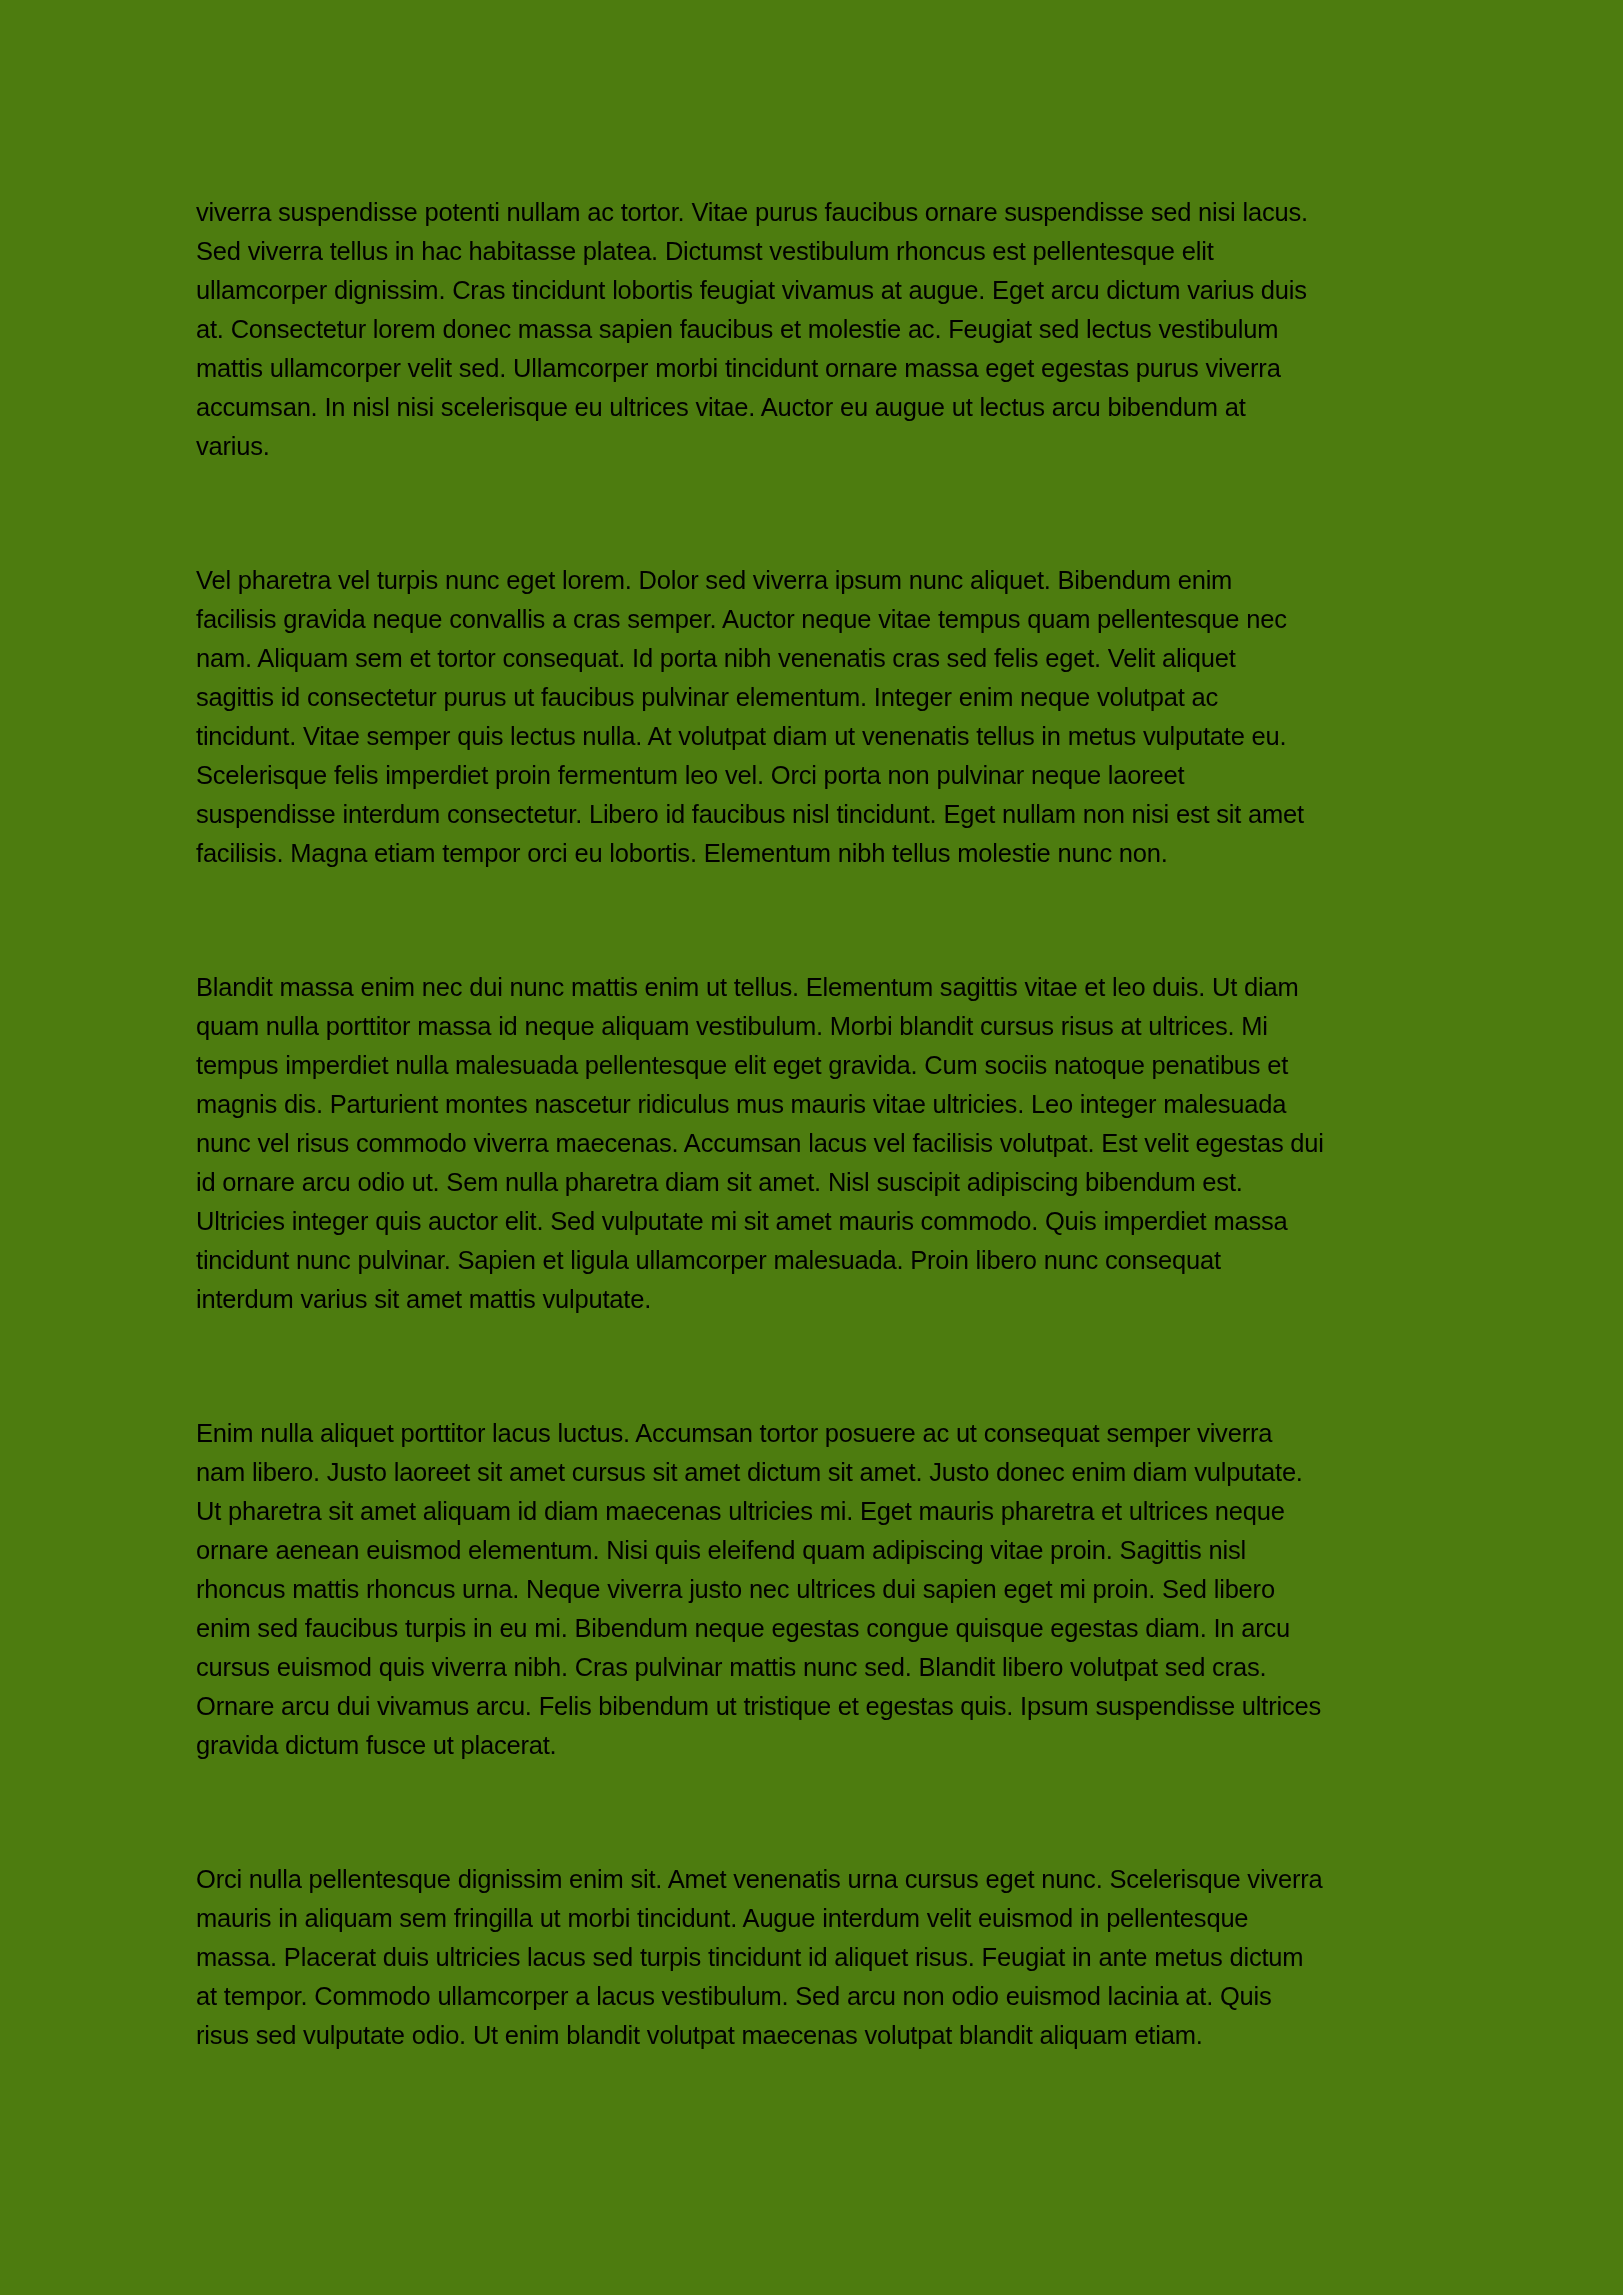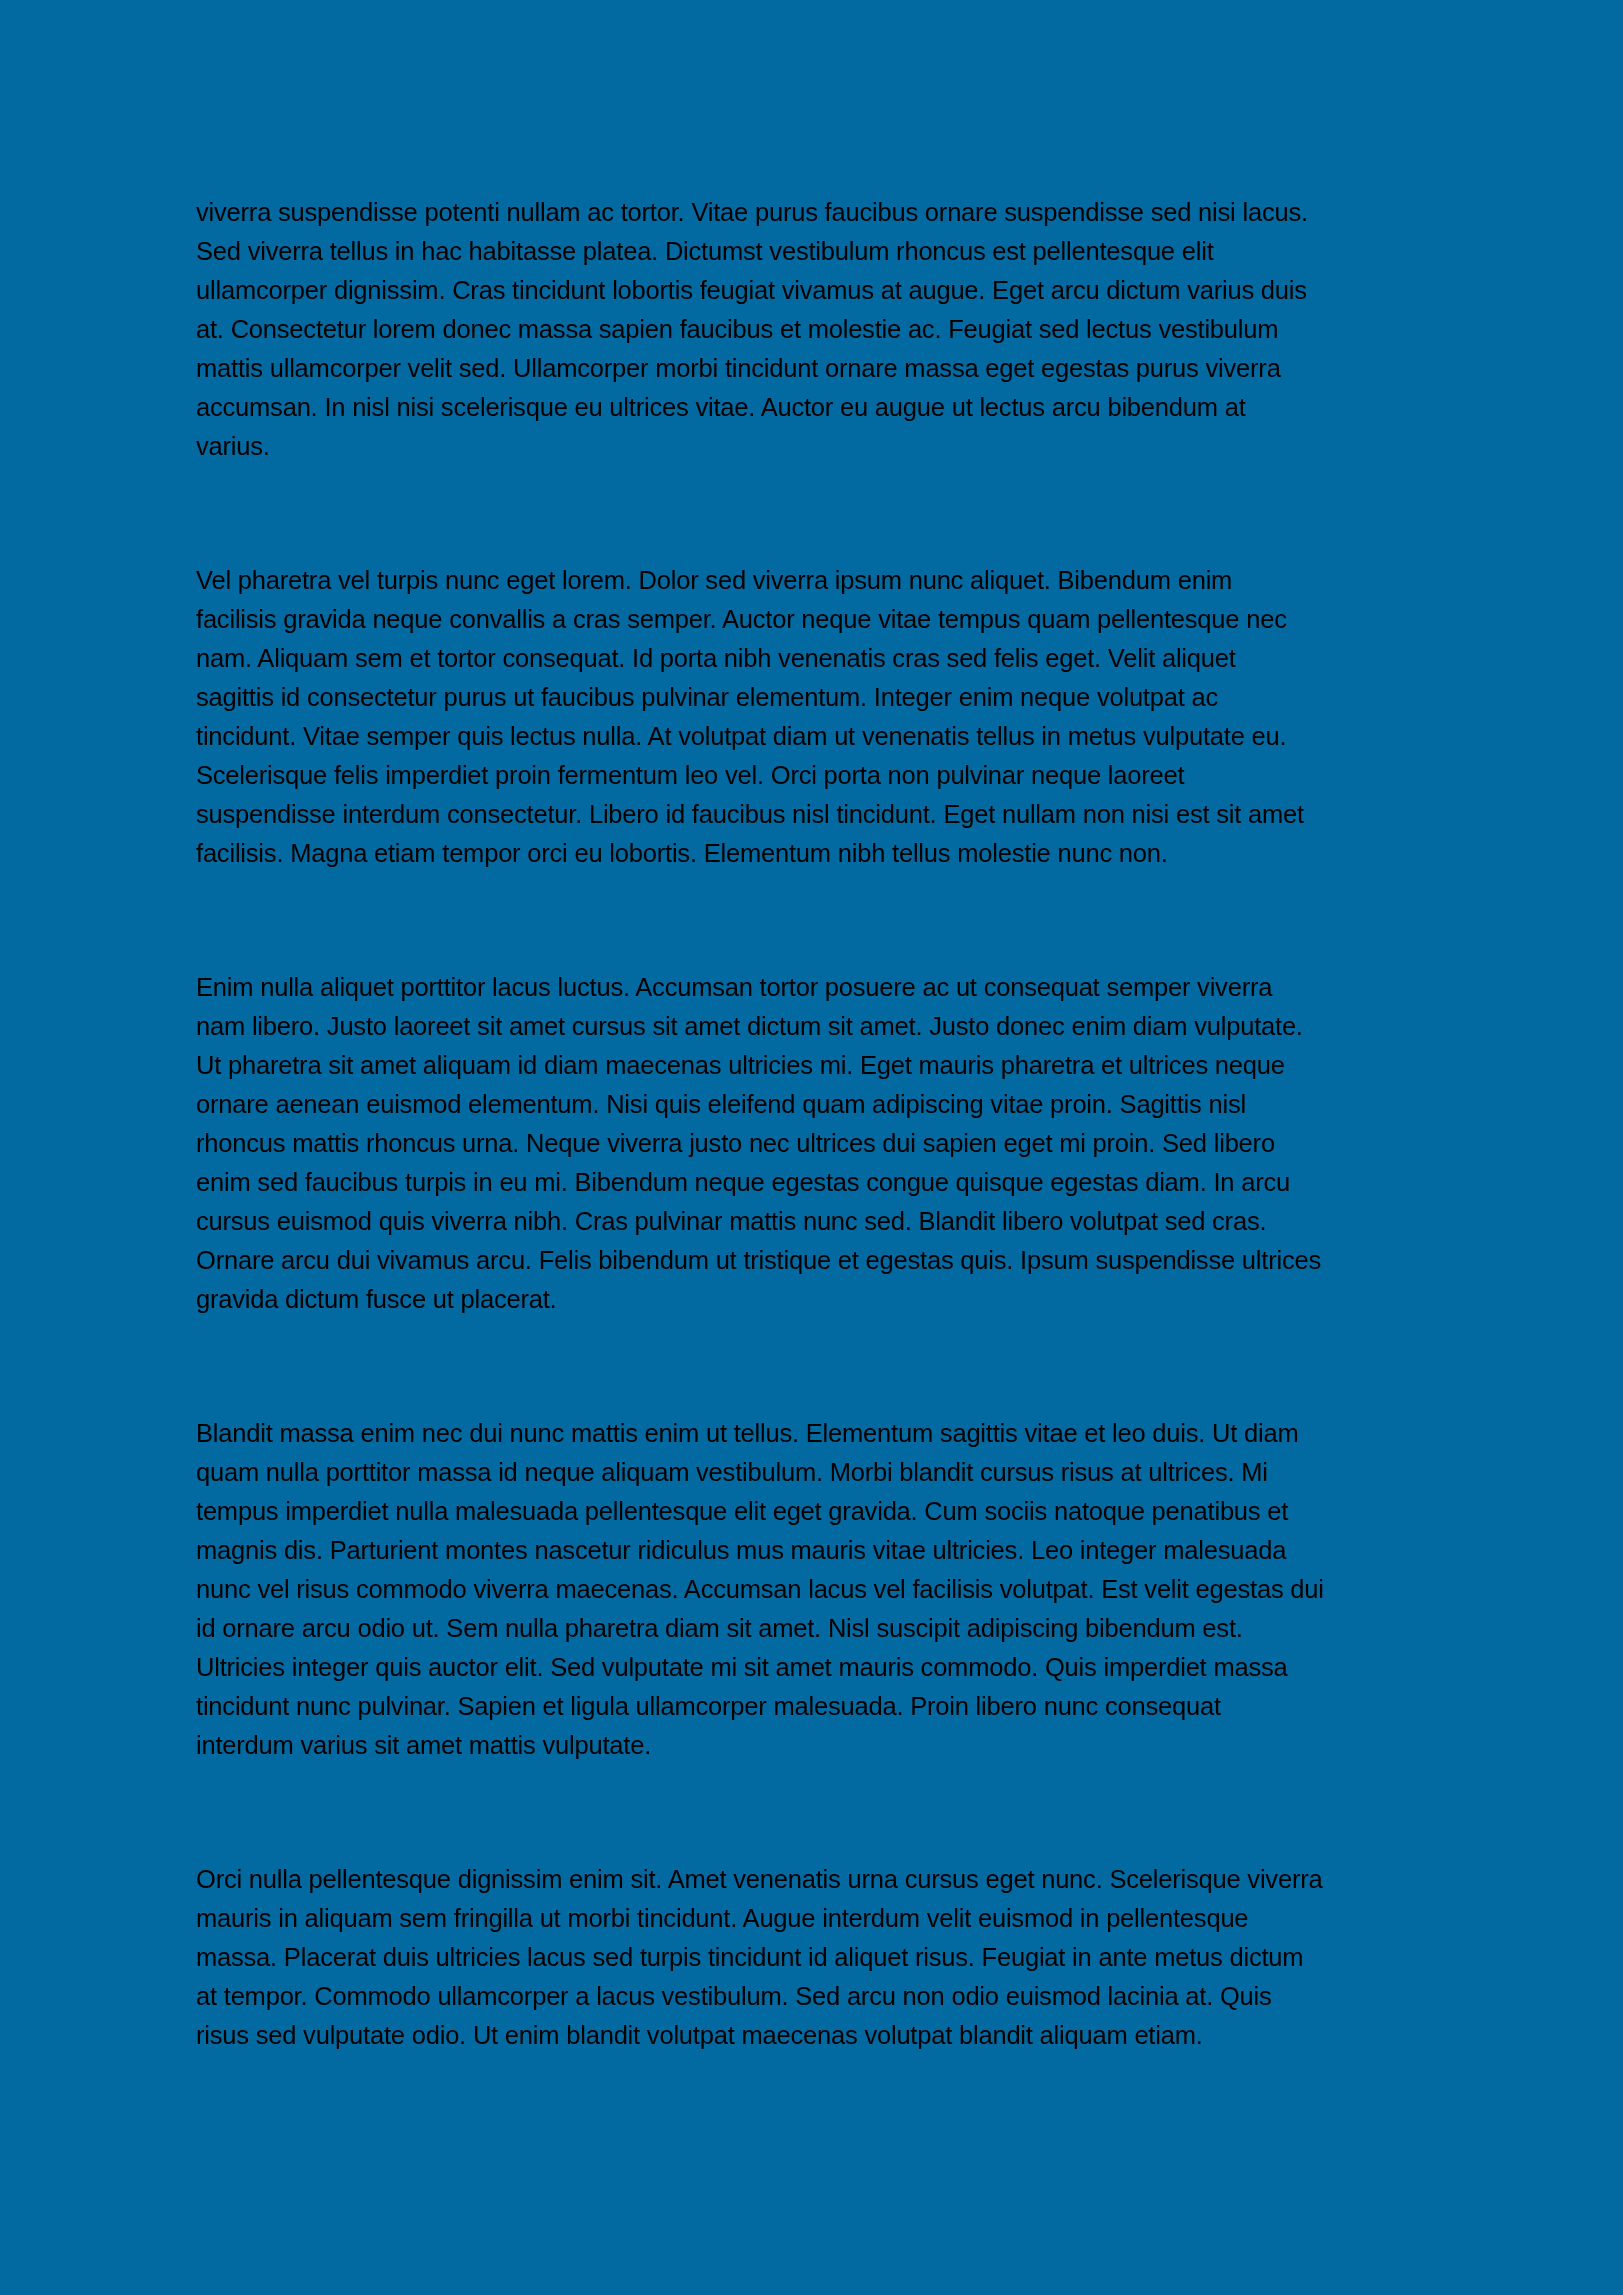--- a/index.html
+++ b/index.html
@@ -12,21 +12,21 @@
     background: #ffffff;
     position: relative;
     overflow: hidden;
   }
   .page {
     position: absolute;
     left: 0;
     top: 0;
     width: 1623px;
     height: 2295px;
-    background: #0369a1;
+    background: #4d7c0f;
   }
   .content {
     position: absolute;
     left: 196px;
     top: 193px;
     width: 1237px;
   }
   .content p.para {
     margin: 0 0 95px 0;
     padding: 0;
@@ -55,38 +55,38 @@
 accumsan. In nisl nisi scelerisque eu ultrices vitae. Auctor eu augue ut lectus arcu bibendum at
 varius.</p>
       <p class="para">Vel pharetra vel turpis nunc eget lorem. Dolor sed viverra ipsum nunc aliquet. Bibendum enim
 facilisis gravida neque convallis a cras semper. Auctor neque vitae tempus quam pellentesque nec
 nam. Aliquam sem et tortor consequat. Id porta nibh venenatis cras sed felis eget. Velit aliquet
 sagittis id consectetur purus ut faucibus pulvinar elementum. Integer enim neque volutpat ac
 tincidunt. Vitae semper quis lectus nulla. At volutpat diam ut venenatis tellus in metus vulputate eu.
 Scelerisque felis imperdiet proin fermentum leo vel. Orci porta non pulvinar neque laoreet
 suspendisse interdum consectetur. Libero id faucibus nisl tincidunt. Eget nullam non nisi est sit amet
 facilisis. Magna etiam tempor orci eu lobortis. Elementum nibh tellus molestie nunc non.</p>
+      <p class="para">Blandit massa enim nec dui nunc mattis enim ut tellus. Elementum sagittis vitae et leo duis. Ut diam
+quam nulla porttitor massa id neque aliquam vestibulum. Morbi blandit cursus risus at ultrices. Mi
+tempus imperdiet nulla malesuada pellentesque elit eget gravida. Cum sociis natoque penatibus et
+magnis dis. Parturient montes nascetur ridiculus mus mauris vitae ultricies. Leo integer malesuada
+nunc vel risus commodo viverra maecenas. Accumsan lacus vel facilisis volutpat. Est velit egestas dui
+id ornare arcu odio ut. Sem nulla pharetra diam sit amet. Nisl suscipit adipiscing bibendum est.
+Ultricies integer quis auctor elit. Sed vulputate mi sit amet mauris commodo. Quis imperdiet massa
+tincidunt nunc pulvinar. Sapien et ligula ullamcorper malesuada. Proin libero nunc consequat
+interdum varius sit amet mattis vulputate.</p>
       <p class="para">Enim nulla aliquet porttitor lacus luctus. Accumsan tortor posuere ac ut consequat semper viverra
 nam libero. Justo laoreet sit amet cursus sit amet dictum sit amet. Justo donec enim diam vulputate.
 Ut pharetra sit amet aliquam id diam maecenas ultricies mi. Eget mauris pharetra et ultrices neque
 ornare aenean euismod elementum. Nisi quis eleifend quam adipiscing vitae proin. Sagittis nisl
 rhoncus mattis rhoncus urna. Neque viverra justo nec ultrices dui sapien eget mi proin. Sed libero
 enim sed faucibus turpis in eu mi. Bibendum neque egestas congue quisque egestas diam. In arcu
 cursus euismod quis viverra nibh. Cras pulvinar mattis nunc sed. Blandit libero volutpat sed cras.
 Ornare arcu dui vivamus arcu. Felis bibendum ut tristique et egestas quis. Ipsum suspendisse ultrices
 gravida dictum fusce ut placerat.</p>
-      <p class="para">Blandit massa enim nec dui nunc mattis enim ut tellus. Elementum sagittis vitae et leo duis. Ut diam
-quam nulla porttitor massa id neque aliquam vestibulum. Morbi blandit cursus risus at ultrices. Mi
-tempus imperdiet nulla malesuada pellentesque elit eget gravida. Cum sociis natoque penatibus et
-magnis dis. Parturient montes nascetur ridiculus mus mauris vitae ultricies. Leo integer malesuada
-nunc vel risus commodo viverra maecenas. Accumsan lacus vel facilisis volutpat. Est velit egestas dui
-id ornare arcu odio ut. Sem nulla pharetra diam sit amet. Nisl suscipit adipiscing bibendum est.
-Ultricies integer quis auctor elit. Sed vulputate mi sit amet mauris commodo. Quis imperdiet massa
-tincidunt nunc pulvinar. Sapien et ligula ullamcorper malesuada. Proin libero nunc consequat
-interdum varius sit amet mattis vulputate.</p>
       <p class="para">Orci nulla pellentesque dignissim enim sit. Amet venenatis urna cursus eget nunc. Scelerisque viverra
 mauris in aliquam sem fringilla ut morbi tincidunt. Augue interdum velit euismod in pellentesque
 massa. Placerat duis ultricies lacus sed turpis tincidunt id aliquet risus. Feugiat in ante metus dictum
 at tempor. Commodo ullamcorper a lacus vestibulum. Sed arcu non odio euismod lacinia at. Quis
 risus sed vulputate odio. Ut enim blandit volutpat maecenas volutpat blandit aliquam etiam.</p>
     </main>
 </div>
 
 
 </body></html>

